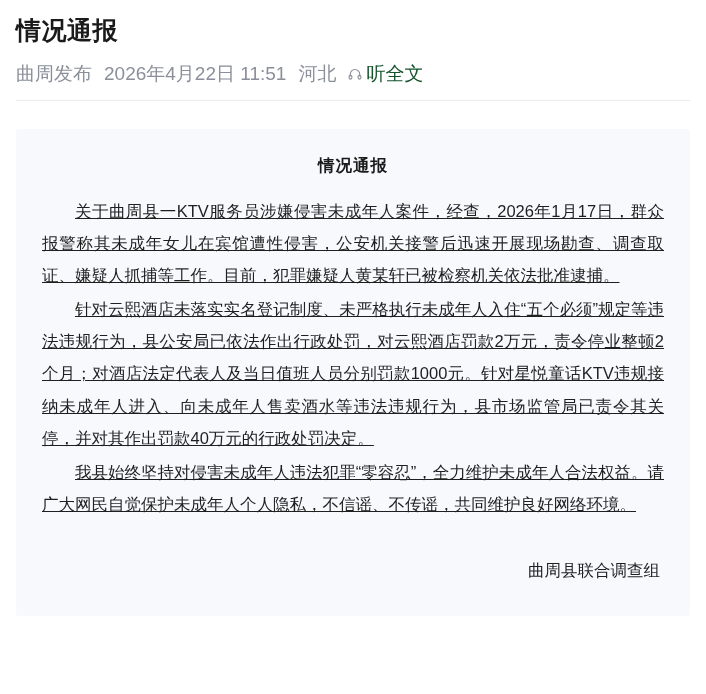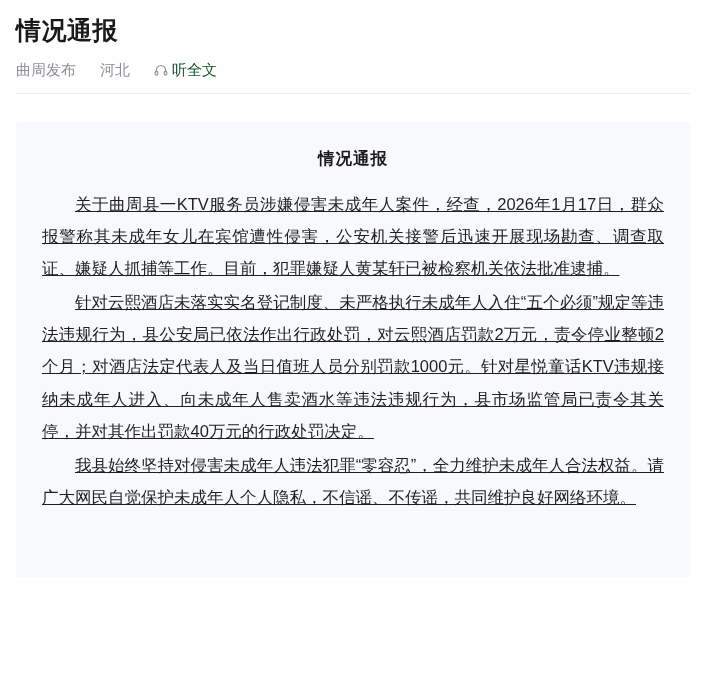--- a/index.html
+++ b/index.html
@@ -25,26 +25,25 @@
     font-size: 25px;
     font-weight: bold;
     color: #1a1a1a;
     letter-spacing: 0.5px;
     line-height: 1.3;
     margin: 0 0 14px 0;
   }
   .meta {
     display: flex;
     align-items: center;
-    font-size: 15px;
+    font-size: 19px;
     color: #8a8f99;
     padding-bottom: 13px;
     border-bottom: 1px solid #ececec;
     margin: 0 0 0 0;
-    gap: 12px;
   }
   .meta > span { margin-right: 12px; white-space: nowrap; }
   .meta .source { color: #8a8f99; }
   .listen {
     display: inline-flex;
     align-items: center;
     color: #14532d;
     cursor: pointer;
   }
   .listen .hp-icon {
@@ -101,20 +100,21 @@
 </style>
 </head>
 <body>
 
 <div class="page">
 
   <div class="header">
     <h1 class="title">情况通报</h1>
     <div class="meta">
       <span class="source">曲周发布</span>
+      <span class="datetime">2026年4月22日 11:51</span>
       <span class="location">河北</span>
       <span class="listen">
         <span class="hp-icon">
           <svg width="14" height="14" viewBox="0 0 16 16">
             <path d="M2.6 10.2V8.2a5.4 5.4 0 0 1 10.8 0v2" fill="none" stroke="#8a8f99" stroke-width="1.3" stroke-linecap="round"></path>
             <rect x="1.3" y="9.4" width="3.1" height="4.4" rx="1.4" fill="none" stroke="#8a8f99" stroke-width="1.3"></rect>
             <rect x="11.6" y="9.4" width="3.1" height="4.4" rx="1.4" fill="none" stroke="#8a8f99" stroke-width="1.3"></rect>
           </svg>
         </span>
         <span>听全文</span>
@@ -122,18 +122,19 @@
     </div>
   </div>
 
   <div class="body-wrap">
     <div class="notice-card">
       <div class="notice-title">情况通报</div>
       <p class="para">关于曲周县一KTV服务员涉嫌侵害未成年人案件，经查，2026年1月17日，群众报警称其未成年女儿在宾馆遭性侵害，公安机关接警后迅速开展现场勘查、调查取证、嫌疑人抓捕等工作。目前，犯罪嫌疑人黄某轩已被检察机关依法批准逮捕。</p>
       <p class="para">针对云熙酒店未落实实名登记制度、未严格执行未成年人入住“五个必须”规定等违法违规行为，县公安局已依法作出行政处罚，对云熙酒店罚款2万元，责令停业整顿2个月；对酒店法定代表人及当日值班人员分别罚款1000元。针对星悦童话KTV违规接纳未成年人进入、向未成年人售卖酒水等违法违规行为，县市场监管局已责令其关停，并对其作出罚款40万元的行政处罚决定。</p>
       <p class="para">我县始终坚持对侵害未成年人违法犯罪“零容忍”，全力维护未成年人合法权益。请广大网民自觉保护未成年人个人隐私，不信谣、不传谣，共同维护良好网络环境。</p>
       <div class="signature">
+        <div>曲周县联合调查组</div>
       </div>
     </div>
   </div>
 
   <div class="scroll-line"></div>
 </div>
 
 </body></html>

